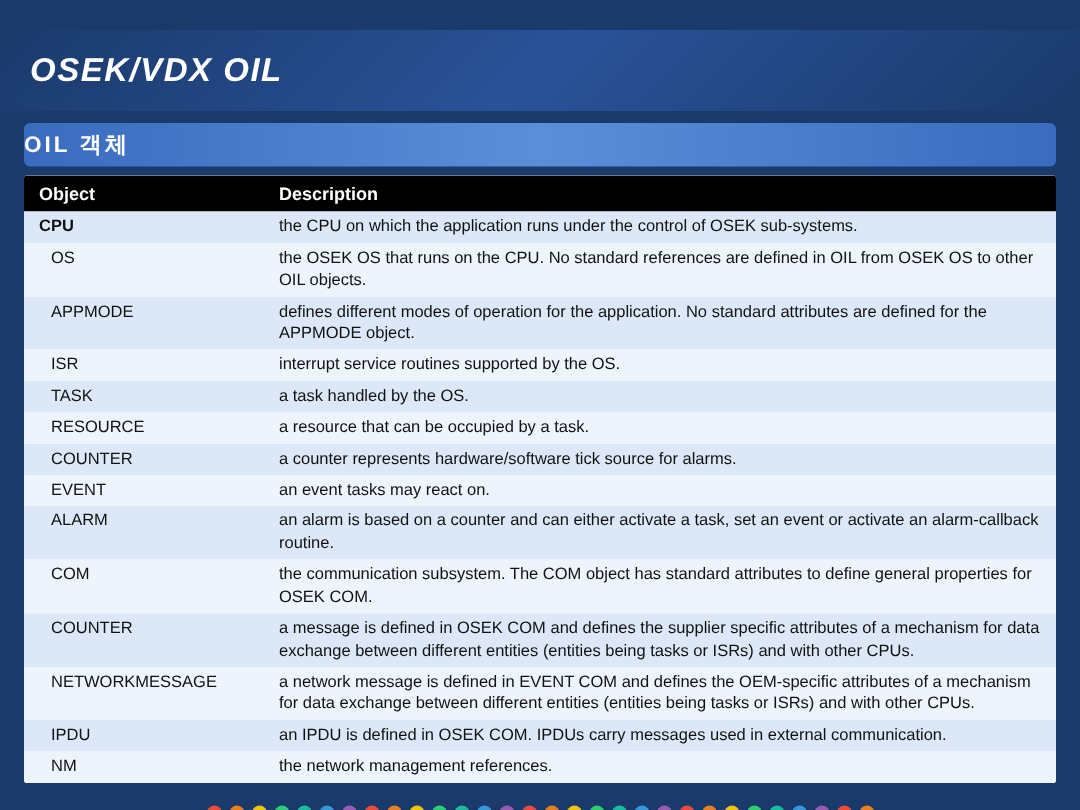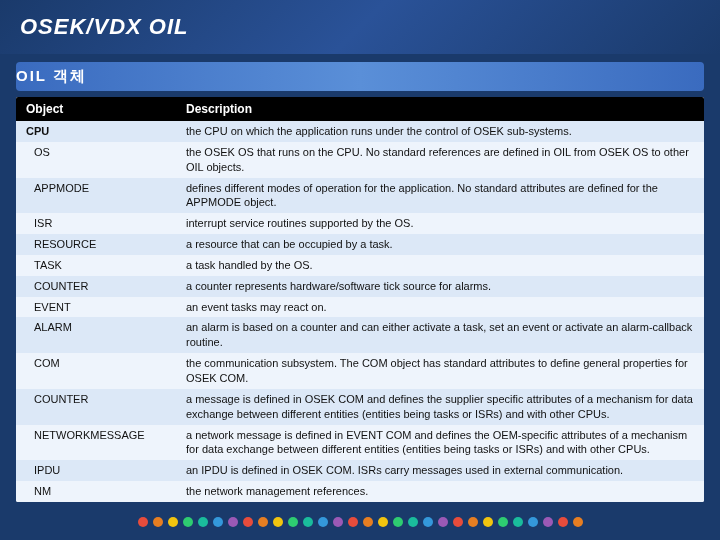--- a/index.html
+++ b/index.html
@@ -9,20 +9,21 @@
       background: #1a3a6b;
       font-family: Arial, sans-serif;
       overflow: hidden;
     }
 
     .header {
       background: linear-gradient(135deg, #1a3a6b 0%, #2a5298 50%, #1a3a6b 100%);
       padding: 14px 20px;
       display: flex;
       align-items: center;
+      margin-top: 20px;
     }
 
     .header-title {
       color: white;
       font-size: 22px;
       font-weight: bold;
       font-style: italic;
       letter-spacing: 1px;
     }
 
@@ -146,28 +147,28 @@
           </tr>
           <tr>
             <td class="obj-col">APPMODE</td>
             <td>defines different modes of operation for the application. No standard attributes are defined for the APPMODE object.</td>
           </tr>
           <tr>
             <td class="obj-col">ISR</td>
             <td>interrupt service routines supported by the OS.</td>
           </tr>
           <tr>
+            <td class="obj-col">TASK</td>
+            <td>a task handled by the OS.</td>
+          </tr>
+          <tr>
             <td class="obj-col">RESOURCE</td>
             <td>a resource that can be occupied by a task.</td>
           </tr>
           <tr>
-            <td class="obj-col">TASK</td>
-            <td>a task handled by the OS.</td>
-          </tr>
-          <tr>
             <td class="obj-col">COUNTER</td>
             <td>a counter represents hardware/software tick source for alarms.</td>
           </tr>
           <tr>
             <td class="obj-col">EVENT</td>
             <td>an event tasks may react on.</td>
           </tr>
           <tr>
             <td class="obj-col">ALARM</td>
             <td>an alarm is based on a counter and can either activate a task, set an event or activate an alarm-callback routine.</td>
@@ -179,21 +180,21 @@
           <tr>
             <td class="obj-col">COUNTER</td>
             <td>a message is defined in OSEK COM and defines the supplier specific attributes of a mechanism for data exchange between different entities (entities being tasks or ISRs) and with other CPUs.</td>
           </tr>
           <tr>
             <td class="obj-col">NETWORKMESSAGE</td>
             <td>a network message is defined in EVENT COM and defines the OEM-specific attributes of a mechanism for data exchange between different entities (entities being tasks or ISRs) and with other CPUs.</td>
           </tr>
           <tr>
             <td class="obj-col">IPDU</td>
-            <td>an IPDU is defined in OSEK COM. ISRs carry messages used in external communication.</td>
+            <td>an IPDU is defined in OSEK COM. IPDUs carry messages used in external communication.</td>
           </tr>
           <tr>
             <td class="obj-col">NM</td>
             <td>the network management references.</td>
           </tr>
         </tbody>
     </table>
   </div>
 </div>
 

